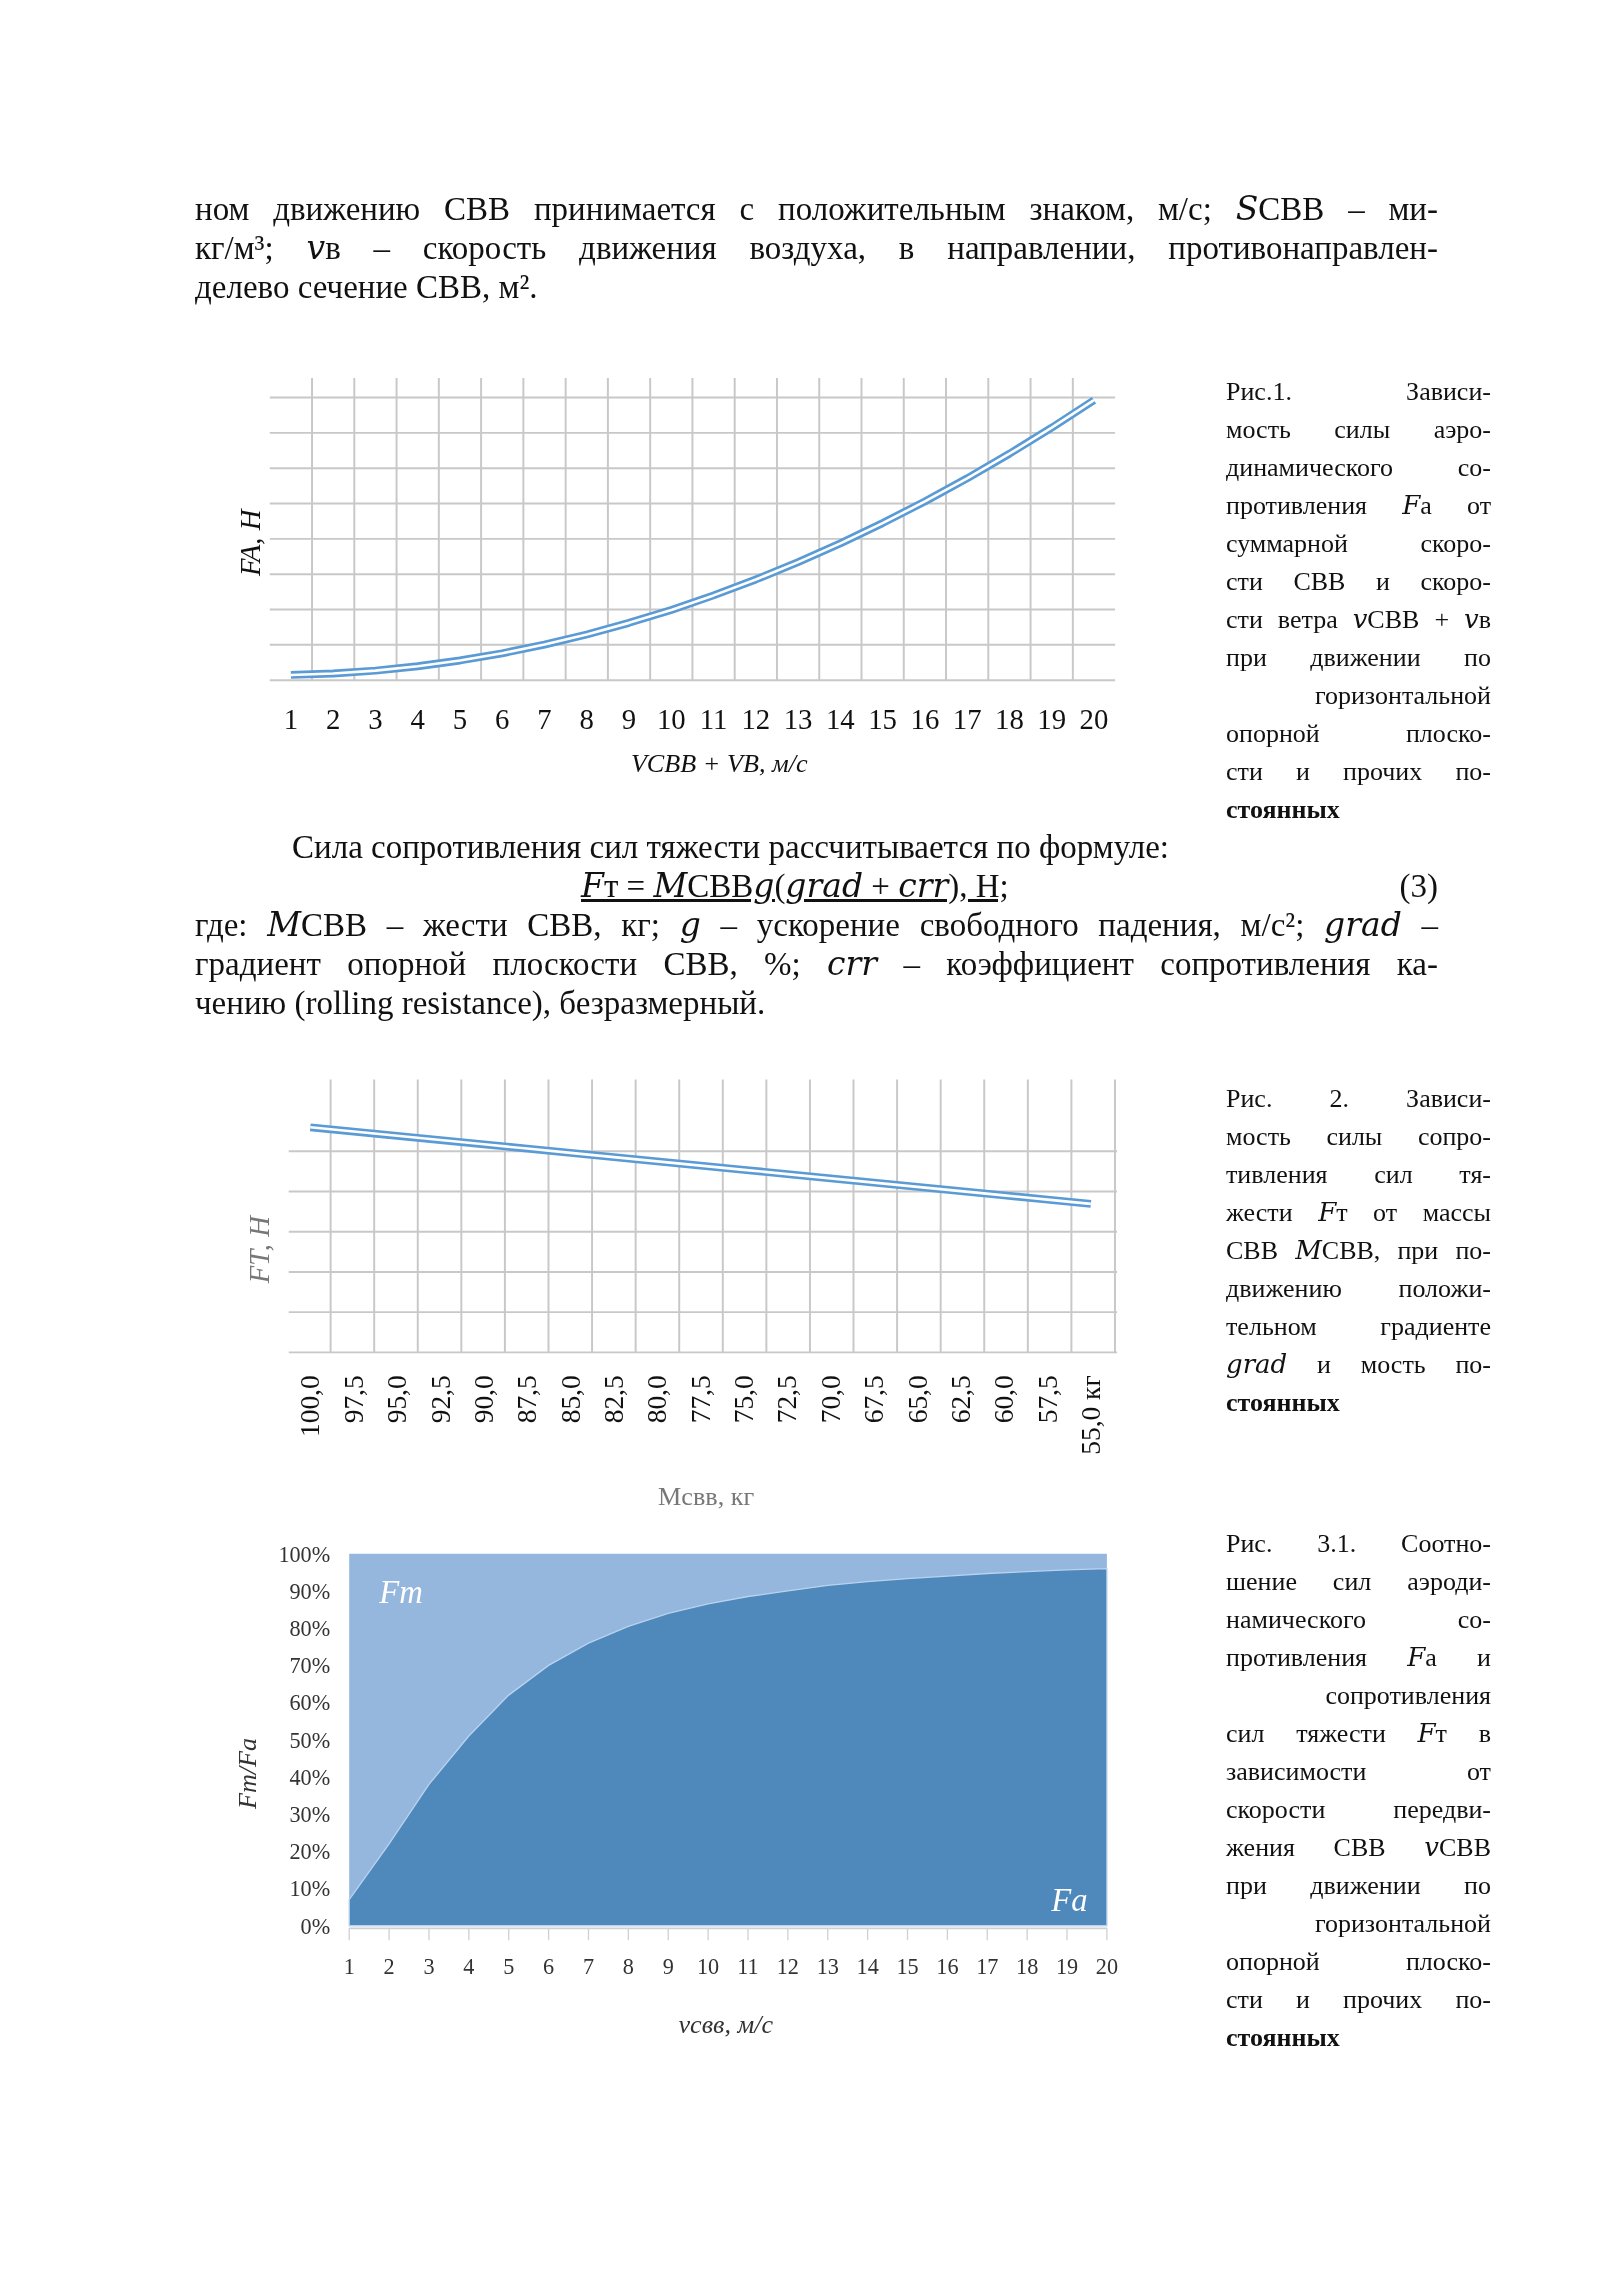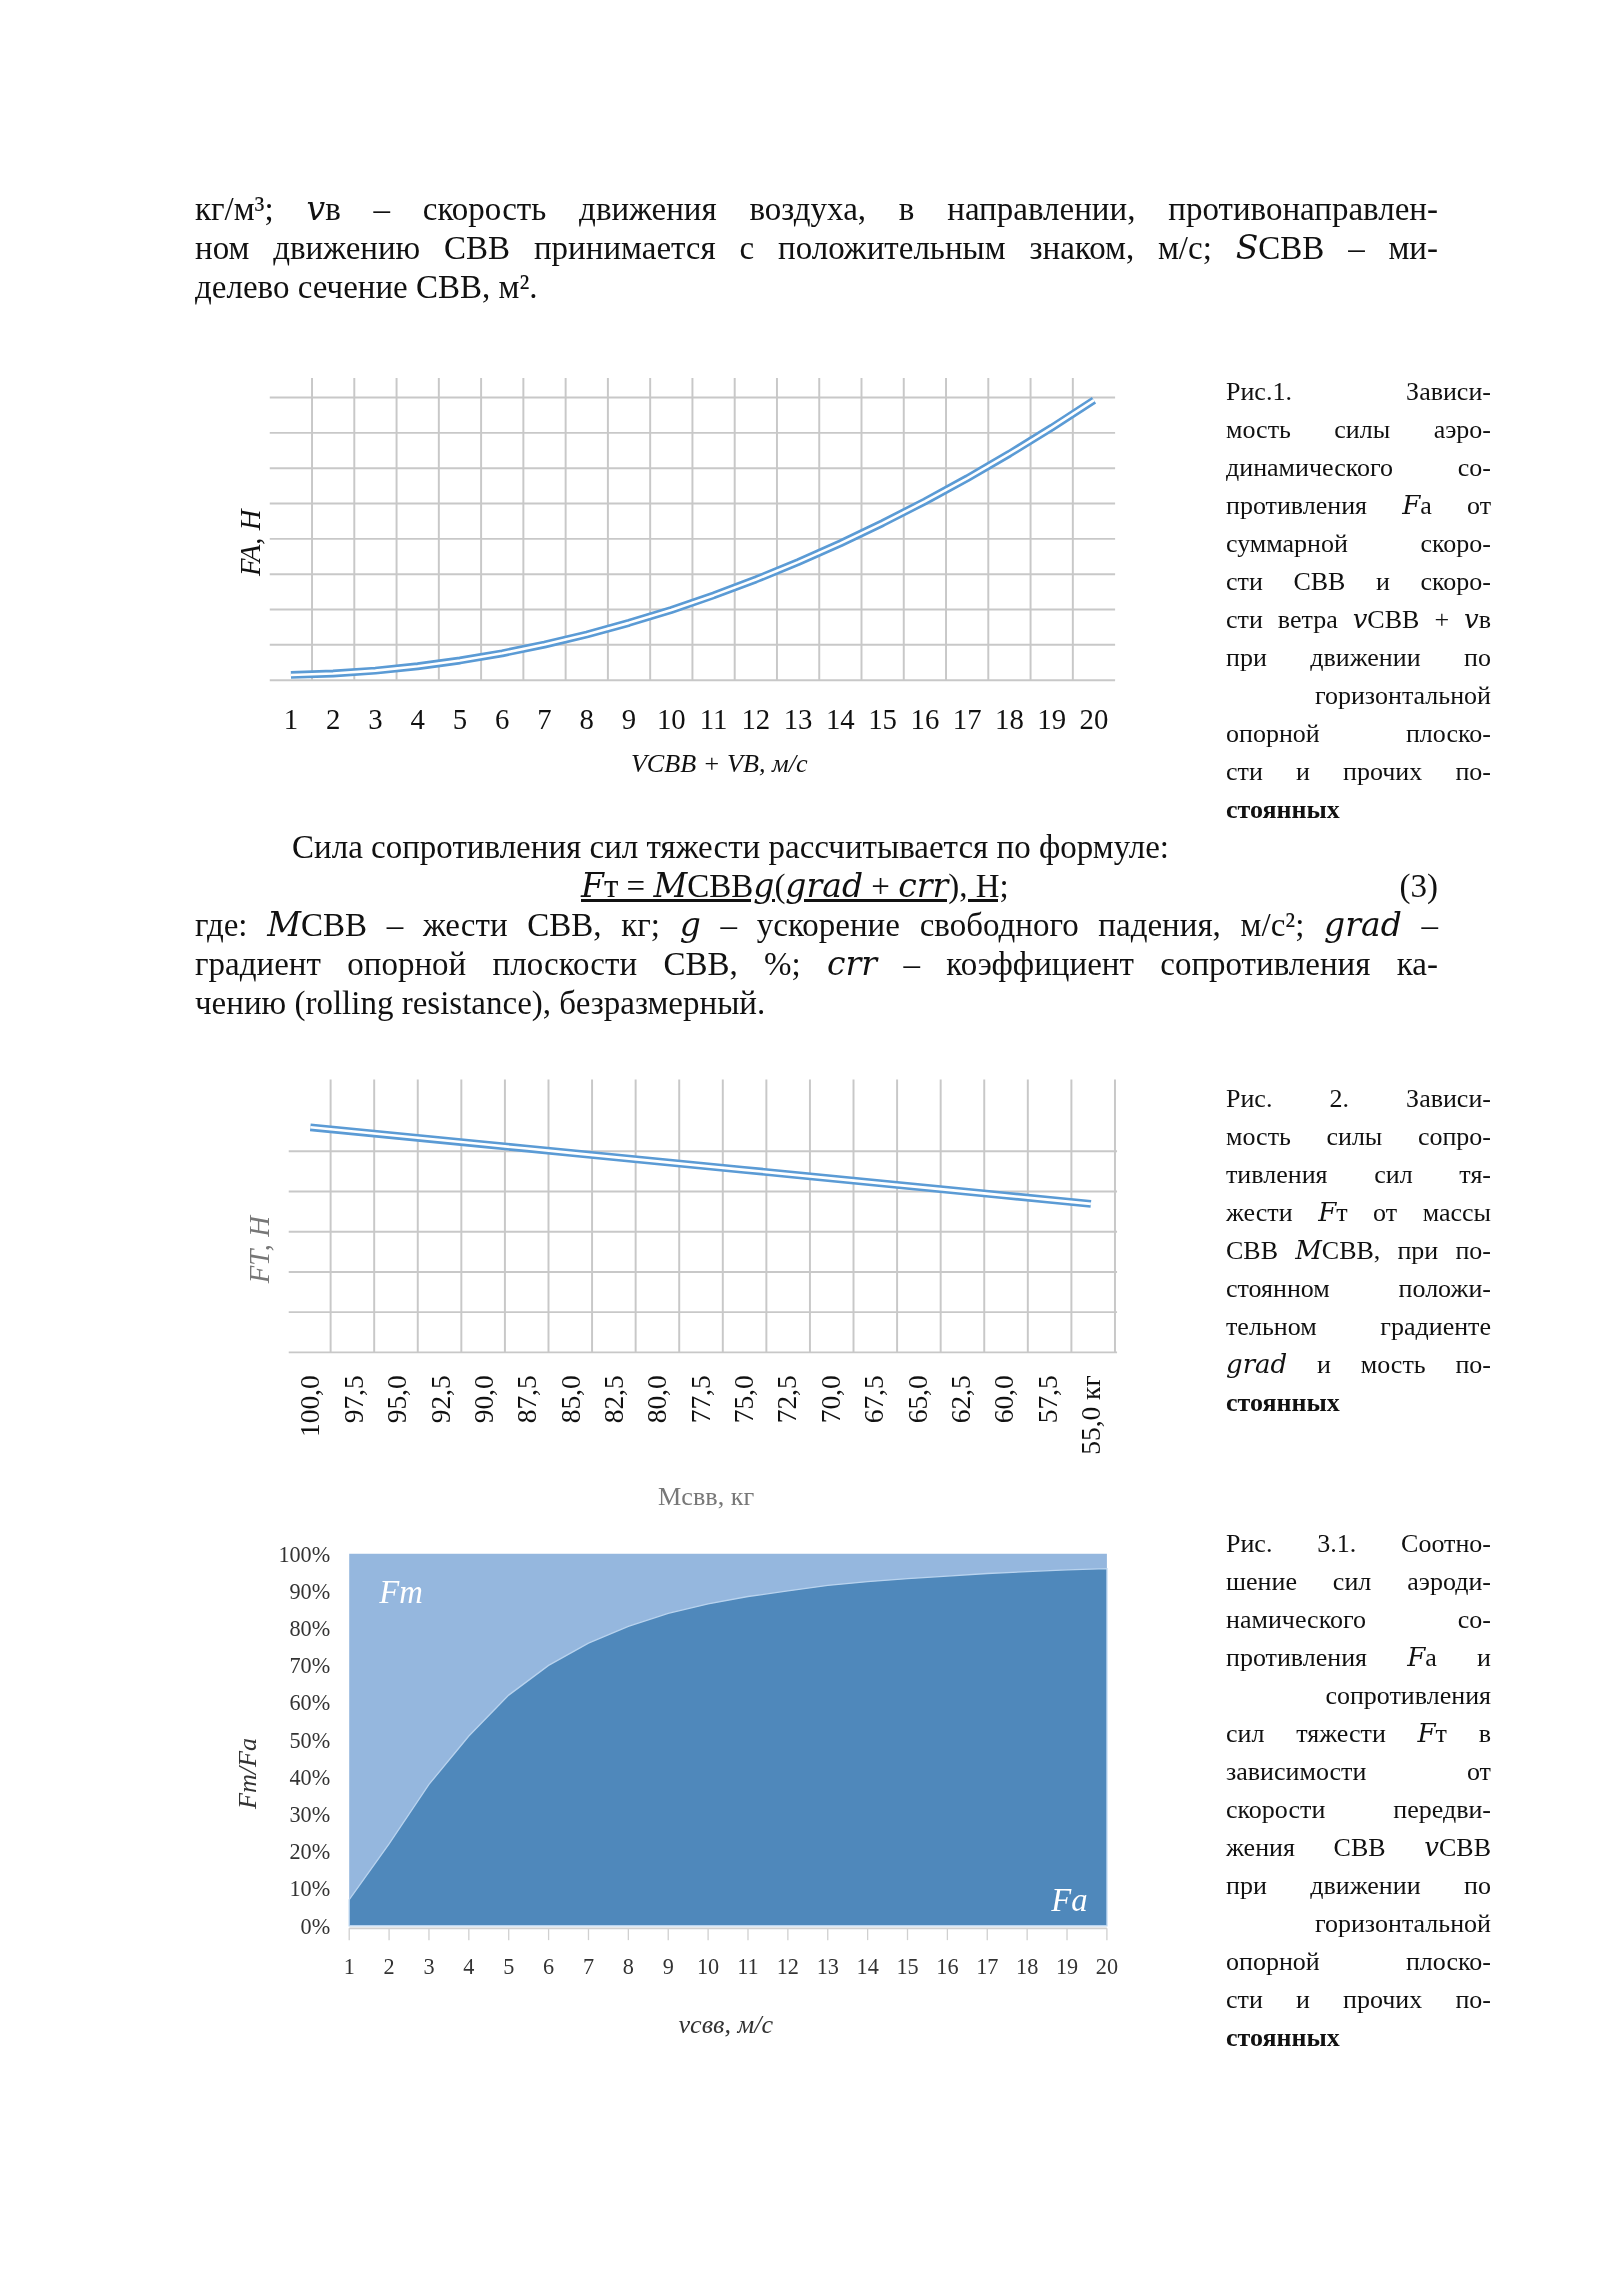--- a/index.html
+++ b/index.html
@@ -11,22 +11,22 @@
   .caption { position: absolute; left: 1226px; width: 265px; font-size: 26px; line-height: 38px; }
   .caption .cl { display: block; text-align: justify; text-align-last: justify; white-space: nowrap; }
   .caption .cl.last { text-align-last: left; font-weight: bold; }
   .caption .cl.right { text-align-last: right; }
   svg text { font-family: "Liberation Serif", "DejaVu Serif", serif; }
 </style>
 </head>
 <body>
 
 <div class="para" style="top:190px;">
+  <span class="line just">ном движению СВВ принимается с положительным знаком, м/с; 𝑆СВВ – ми-</span>
   <span class="line just">кг/м³; 𝑣в – скорость движения воздуха, в направлении, противонаправлен-</span>
-  <span class="line just">ном движению СВВ принимается с положительным знаком, м/с; 𝑆СВВ – ми-</span>
   <span class="line">делево сечение СВВ, м².</span>
 </div>
 
 <svg id="fig1" style="position:absolute;left:222px;top:366px;" width="916" height="419" viewBox="0 0 1400 640">
   <g id="fig1-grid">
       <line x1="137.6" y1="18" x2="137.6" y2="480" stroke="#c8c8c8" stroke-width="3"></line>
       <line x1="202.2" y1="18" x2="202.2" y2="480" stroke="#c8c8c8" stroke-width="3"></line>
       <line x1="266.79999999999995" y1="18" x2="266.79999999999995" y2="480" stroke="#c8c8c8" stroke-width="3"></line>
       <line x1="331.4" y1="18" x2="331.4" y2="480" stroke="#c8c8c8" stroke-width="3"></line>
       <line x1="396" y1="18" x2="396" y2="480" stroke="#c8c8c8" stroke-width="3"></line>
@@ -185,21 +185,21 @@
     </g>
   <text font-size="44" font-style="italic" fill="#777" text-anchor="middle" transform="translate(72,270) rotate(-90)">FТ, Н</text>
   <text font-size="40" fill="#777" text-anchor="middle" x="740" y="660">Mсвв, кг</text>
 </svg>
 <div class="caption" style="top:1080px;">
   <span class="cl">Рис. 2. Зависи-</span>
   <span class="cl">мость силы сопро-</span>
   <span class="cl">тивления сил тя-</span>
   <span class="cl">жести 𝐹т от массы</span>
   <span class="cl">СВВ 𝑀СВВ, при по-</span>
-  <span class="cl">стоянном положи-</span>
+  <span class="cl">движению положи-</span>
   <span class="cl">тельном градиенте</span>
   <span class="cl">𝑔𝑟𝑎𝑑 и мость по-</span>
   <span class="cl last">стоянных</span>
 </div>
 
 <svg id="fig3" style="position:absolute;left:222px;top:1525px;" width="916" height="523" viewBox="0 0 1400 800">
   <g id="fig3-areas">
       <rect x="194" y="44" width="1159" height="569" fill="#95b7de"></rect>
       <path d="M194 613 L194.0 573.2 L255.0 487.8 L316.0 396.8 L377.0 322.8 L438.0 260.2 L499.0 214.7 L560.0 180.6 L621.0 155.0 L682.0 135.0 L743.0 120.8 L804.0 109.4 L865.0 100.9 L926.0 92.4 L987.0 86.7 L1048.0 82.1 L1109.0 78.1 L1170.0 74.2 L1231.0 71.3 L1292.0 68.5 L1353.0 66.8 L1353 613 Z" fill="#4f88bb" stroke="#b9d3ee" stroke-width="2"></path>
     </g>

